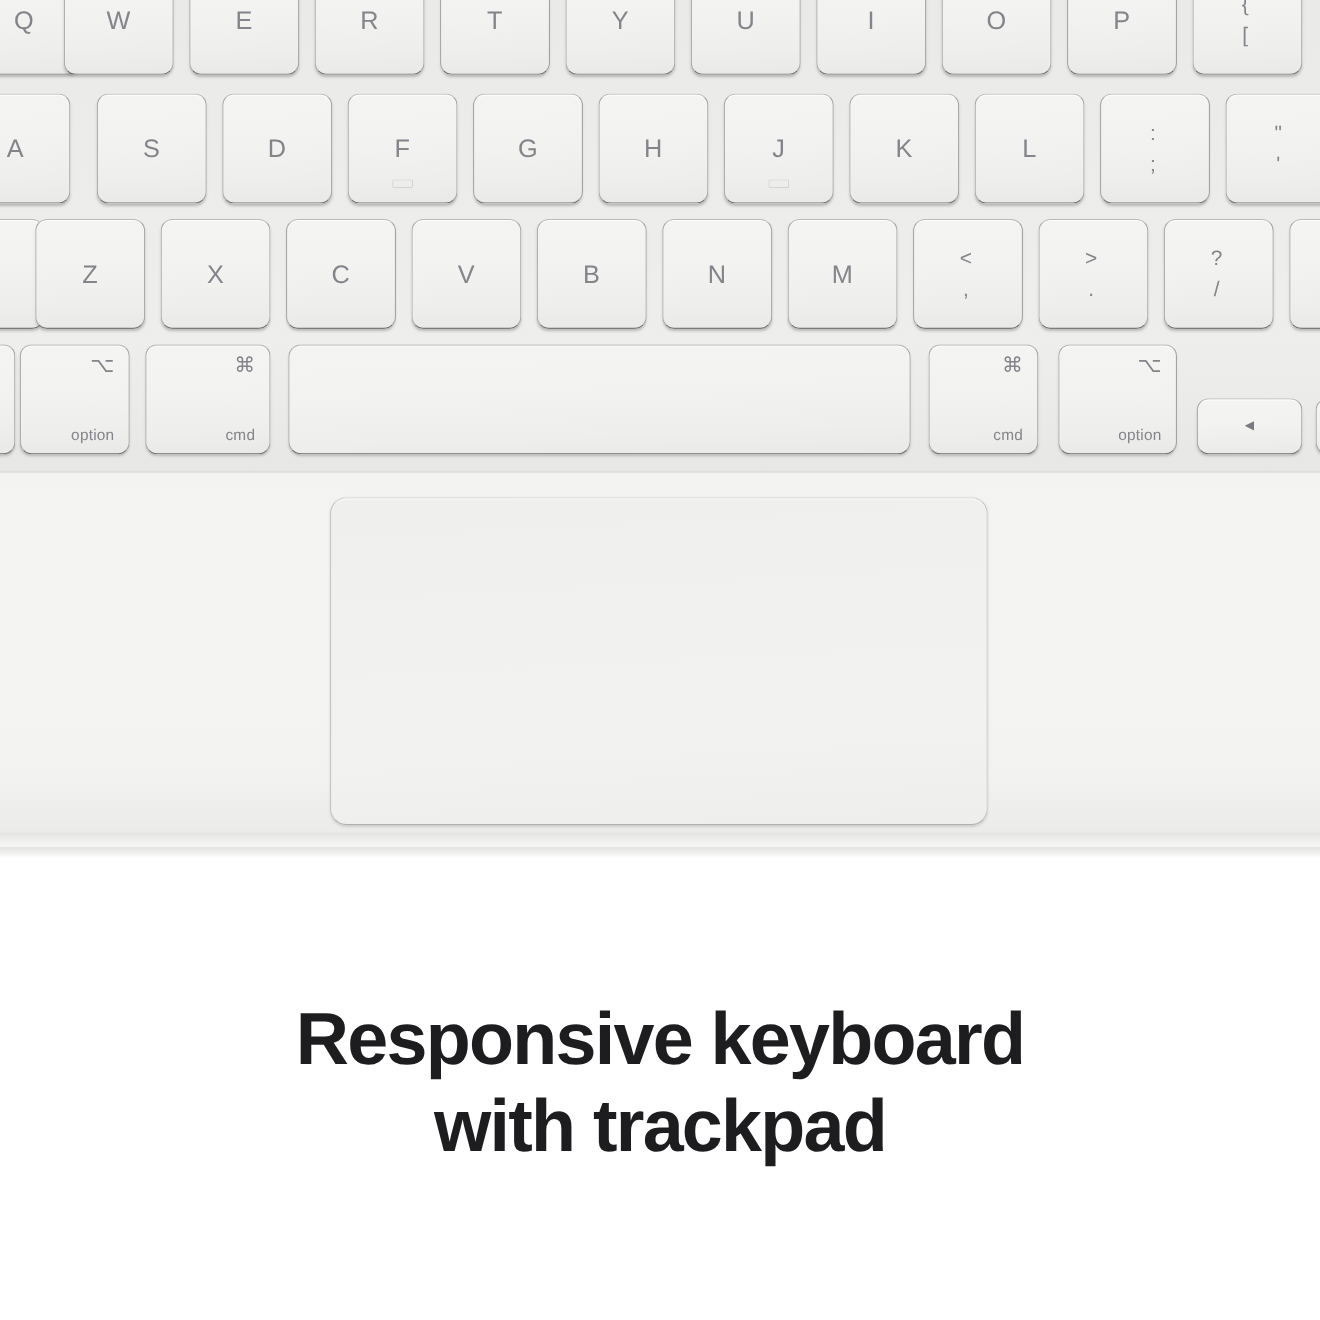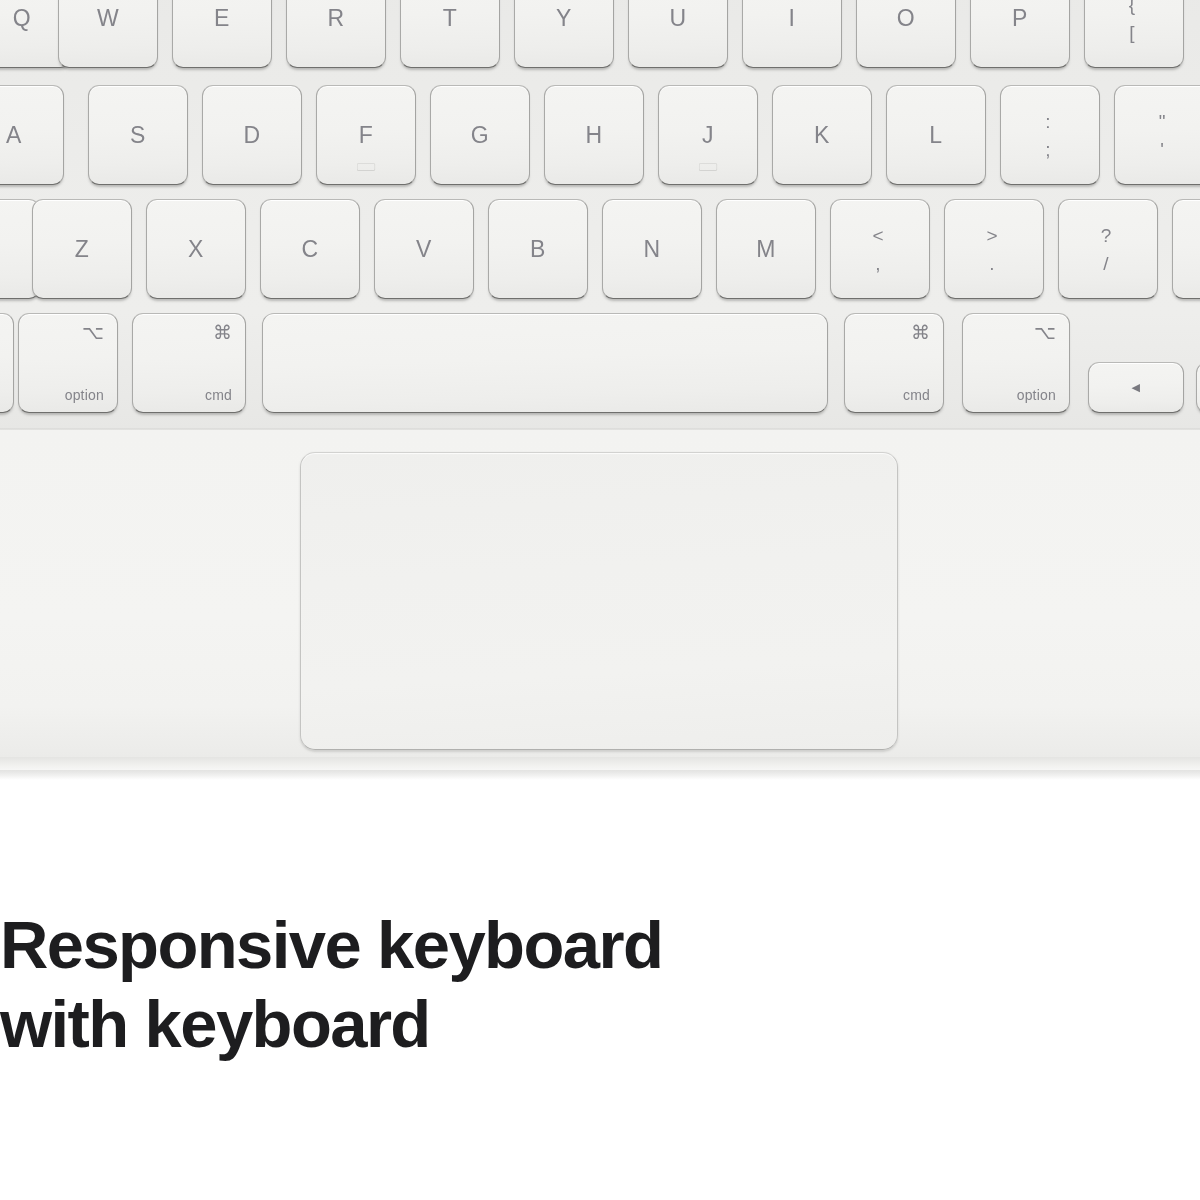--- a/index.html
+++ b/index.html
@@ -154,20 +154,21 @@
       0 1.5px 2px rgba(180,180,178,0.5),
       inset 0 1px 1px rgba(255,255,255,0.8);
   }
 
   
   #caption {
     position: absolute;
     left: 0;
     top: 905px;
     width: 1200px;
+    text-align: center;
     color: #1d1d1f;
     font-family: "Liberation Sans", sans-serif;
     font-weight: bold;
     font-size: 67px;
     line-height: 1.18;
     letter-spacing: -1.6px;
   }
   #caption .cap-line { display: block; }
 </style>
 </head>
@@ -310,14 +311,14 @@
         <span class="glyph">◀</span>
       </div>
       <div class="key" style="left: 1196px; top: 362px; width: 80px; height: 51px;"></div>
     </div>
 
   <div id="trackpad" style="left: 300px; top: 452px; width: 598px; height: 298px;"></div>
 </div>
 
 <div id="caption">
   <span class="cap-line">Responsive keyboard</span>
-  <span class="cap-line">with keyboard</span>
+  <span class="cap-line">with trackpad</span>
 </div>
 
 </body></html>

